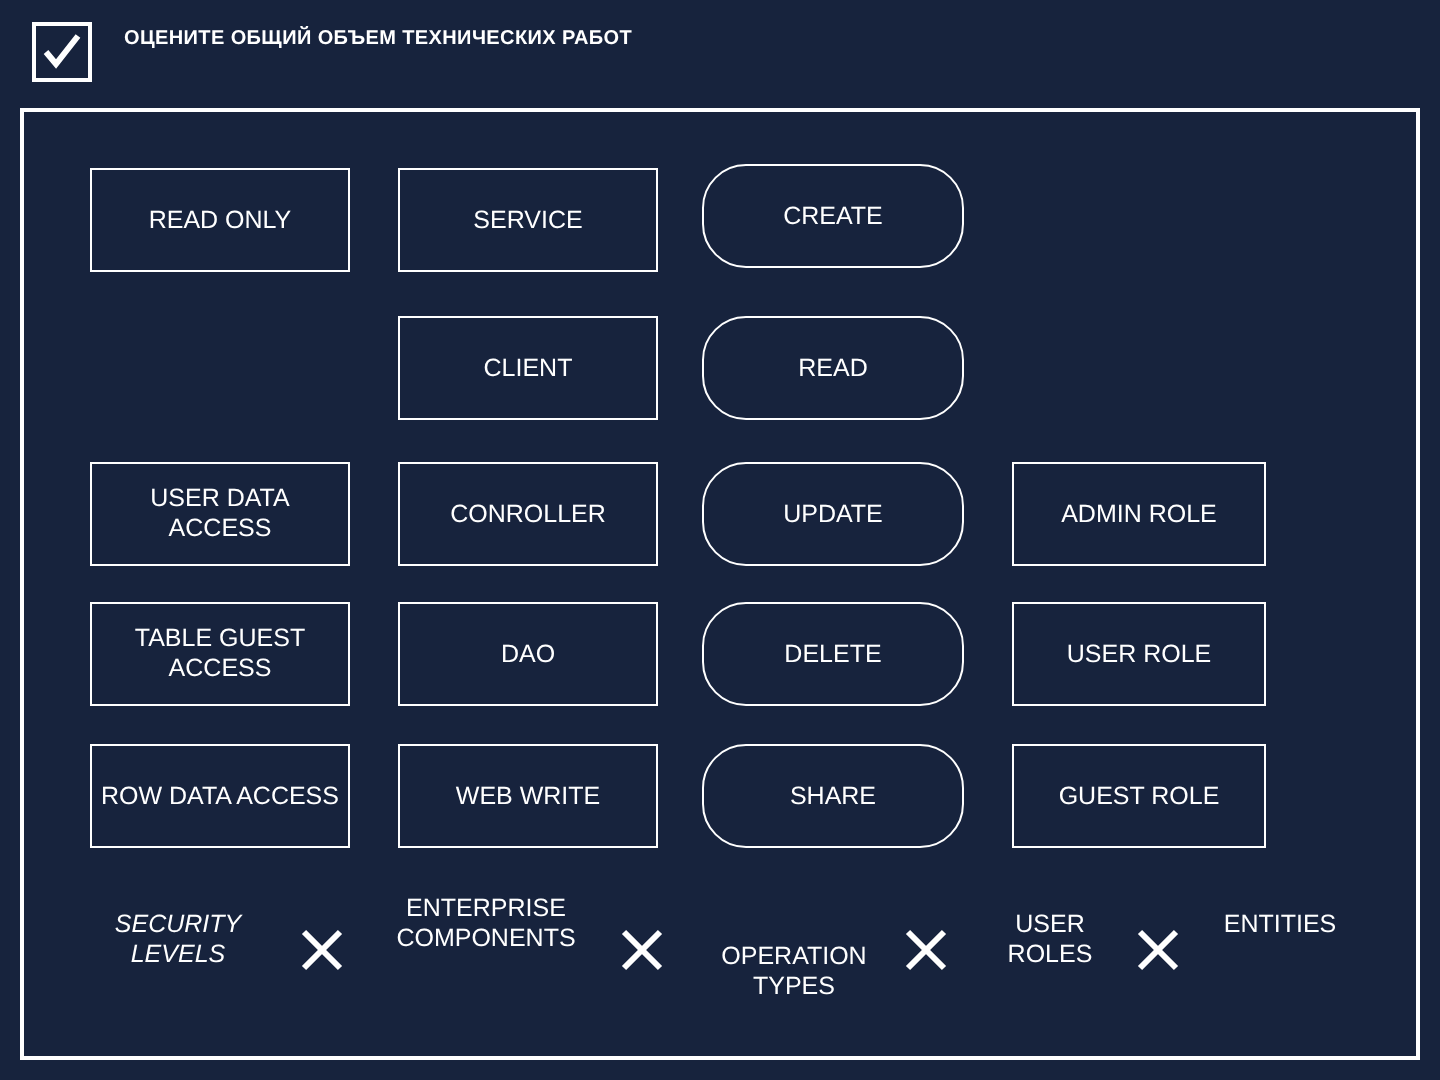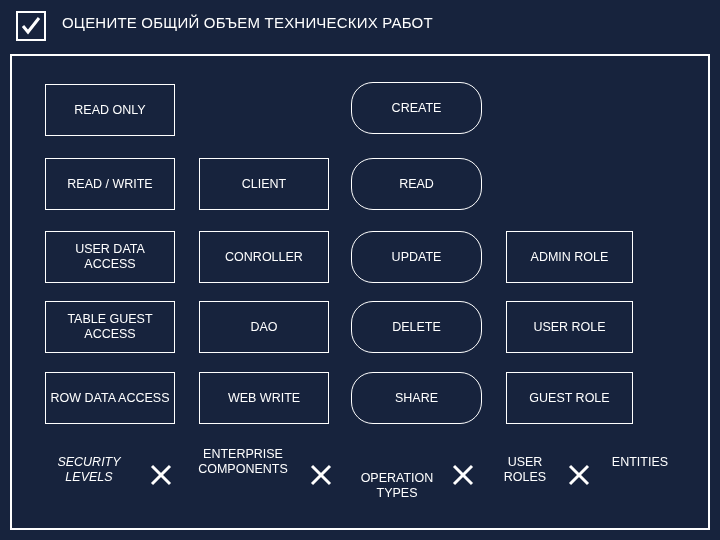--- a/index.html
+++ b/index.html
@@ -26,24 +26,25 @@
     position:absolute;
     left:16px;top:11px;
     width:30px;height:30px;
     border:2px solid #ffffff;
     box-sizing:border-box;
   }
   .check-box svg{display:block;}
   .header-title{
     position:absolute;
     left:62px;top:14px;
-    font-size:15px;
+    font-size:10px;
     letter-spacing:0.2px;
     color:#ffffff;
     white-space:nowrap;
+    font-weight:bold;
   }
   
   .panel{
     position:absolute;
     left:10px;top:54px;
     width:700px;height:476px;
     border:2px solid #ffffff;
     box-sizing:border-box;
   }
   
@@ -108,25 +109,25 @@
       <svg width="26" height="26" viewBox="0 0 26 26">
         <polyline points="5,13 10,19 21,5" fill="none" stroke="#ffffff" stroke-width="3"></polyline>
       </svg>
     </div>
     <div class="header-title">ОЦЕНИТЕ ОБЩИЙ ОБЪЕМ ТЕХНИЧЕСКИХ РАБОТ</div>
   </div>
 
   <div class="panel"></div>
 
   <div class="box c1 r1">READ ONLY</div>
-  <div class="box c1 r2">READ / WRITE</div>
   <div class="box c1 r3">USER DATA ACCESS</div>
   <div class="box c1 r4">TABLE GUEST ACCESS</div>
   <div class="box c1 r5">ROW DATA ACCESS</div>
 
+  <div class="box c2 r1">SERVICE</div>
   <div class="box c2 r2">CLIENT</div>
   <div class="box c2 r3">CONROLLER</div>
   <div class="box c2 r4">DAO</div>
   <div class="box c2 r5">WEB WRITE</div>
 
   <div class="box c3 r1b">CREATE</div>
   <div class="box c3 r2">READ</div>
   <div class="box c3 r3">UPDATE</div>
   <div class="box c3 r4">DELETE</div>
   <div class="box c3 r5">SHARE</div>

